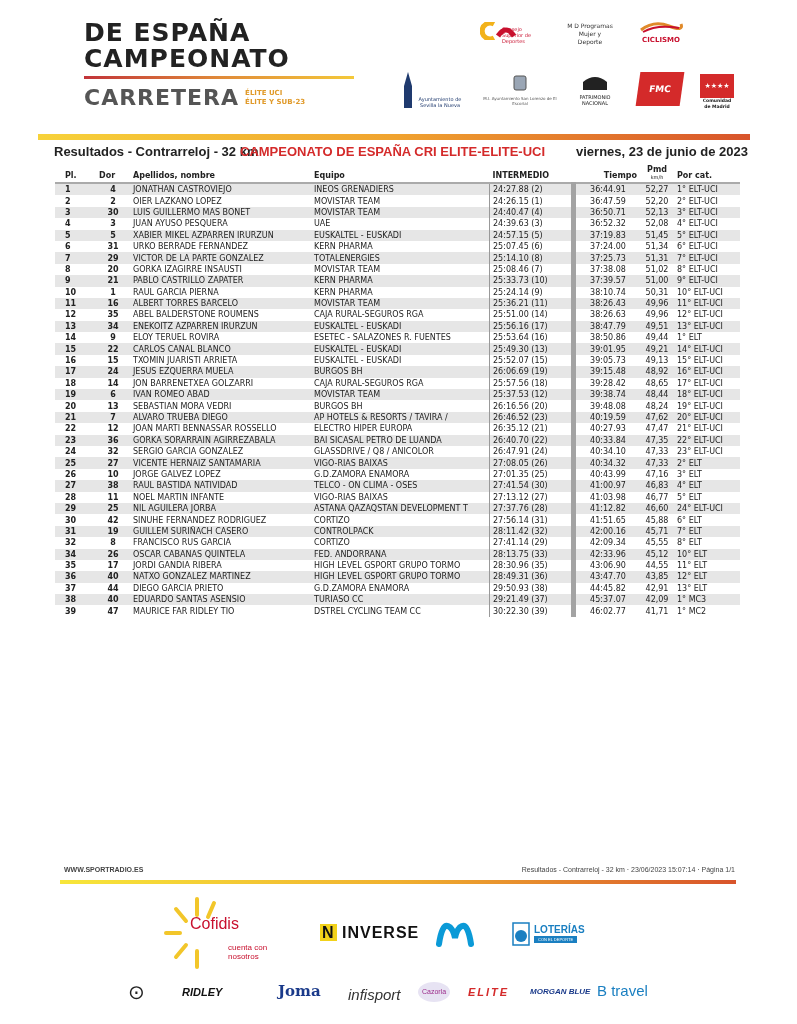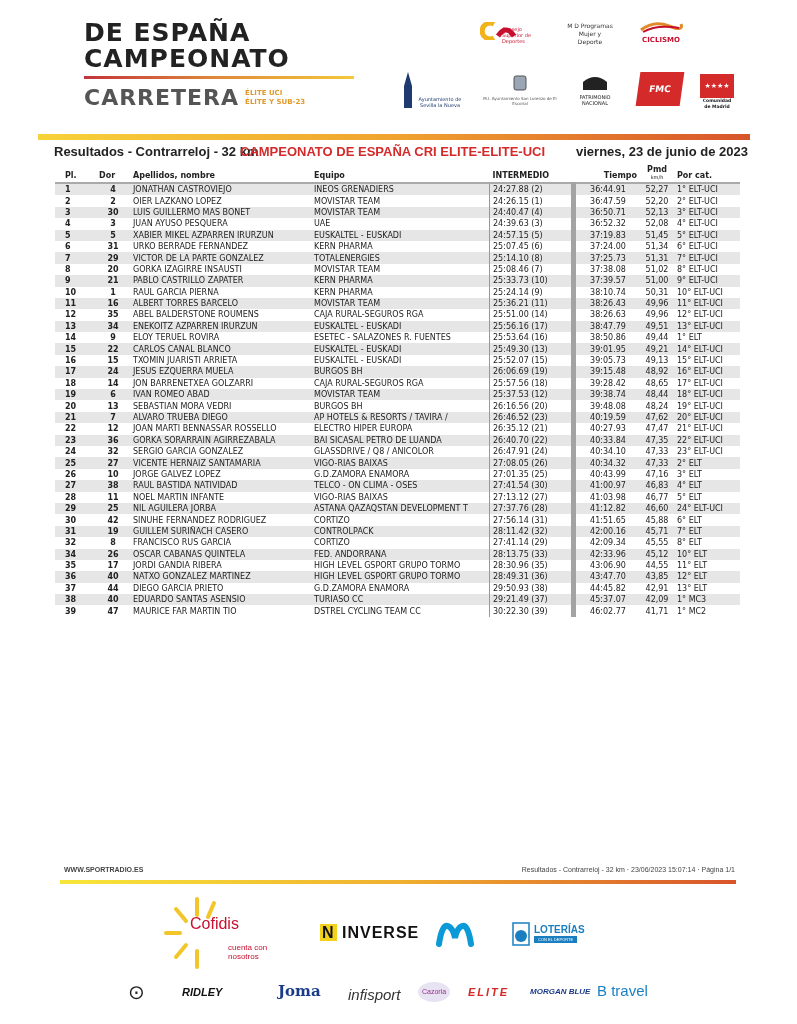--- a/index.html
+++ b/index.html
@@ -482,21 +482,21 @@
         <td class="name">EDUARDO SANTAS ASENSIO</td>
         <td class="team">TURIASO CC</td>
         <td class="inter">29:21.49 (37)</td>
         <td class="time">45:37.07</td>
         <td class="pmd">42,09</td>
         <td class="cat">1° MC3</td>
       </tr>
       <tr>
         <td class="pl">39</td>
         <td class="dor">47</td>
-        <td class="name">MAURICE FAR MARTIN TIO</td>
+        <td class="name">MAURICE FAR RIDLEY TIO</td>
         <td class="team">DSTREL CYCLING TEAM CC</td>
         <td class="inter">30:22.30 (39)</td>
         <td class="time">46:02.77</td>
         <td class="pmd">41,71</td>
         <td class="cat">1° MC2</td>
       </tr>
     </tbody>
 </table>
 
 <div class="footer-site">WWW.SPORTRADIO.ES</div>

